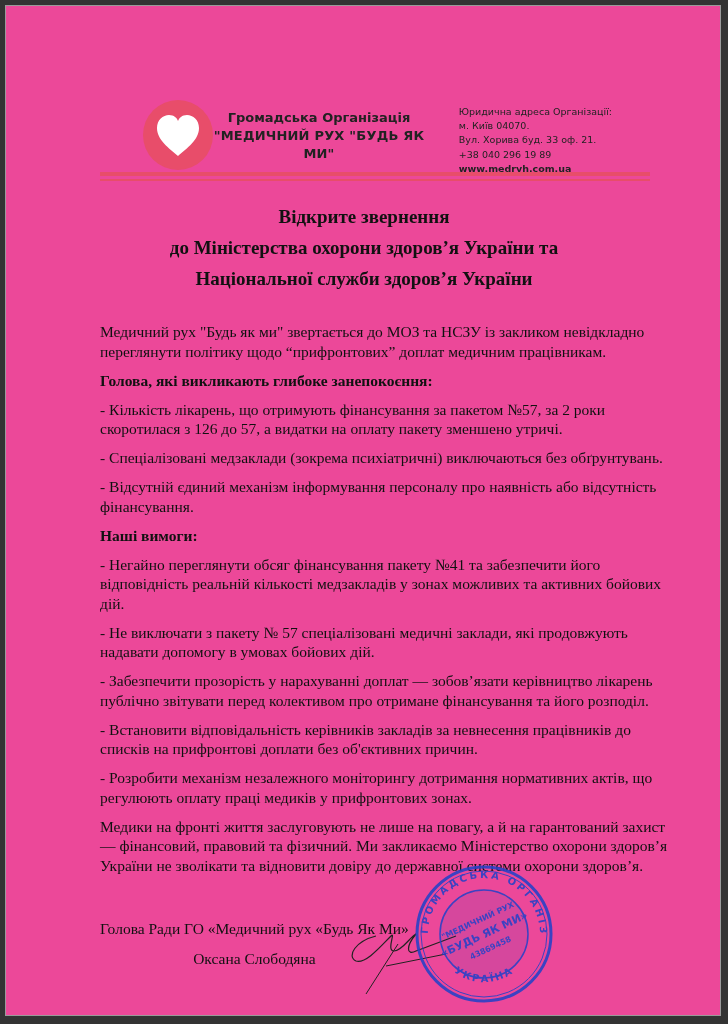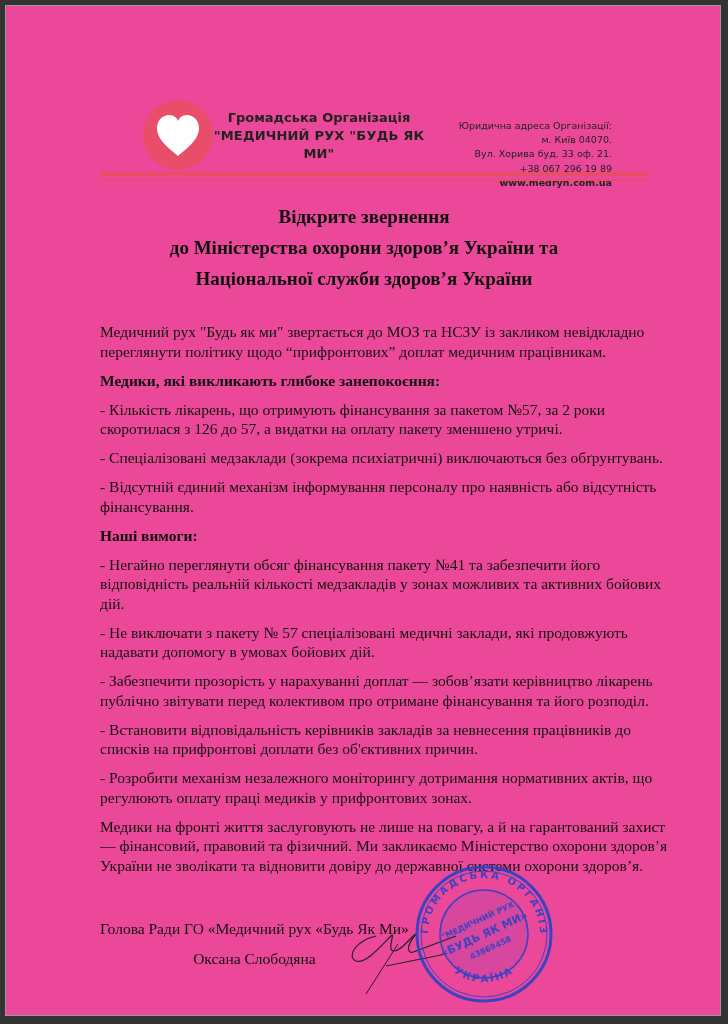--- a/index.html
+++ b/index.html
@@ -30,26 +30,24 @@
     font-family: "DejaVu Sans", sans-serif;
     font-weight: bold;
     color: #222;
     line-height: 18px;
   }
   .org-name .l1 { font-size: 13px; display: block; }
   .org-name .l2 { font-size: 13px; display: block; letter-spacing: 0.2px; }
   .contact {
     position: absolute;
     right: 108px; top: 99px;
-    text-align: right;
     font-family: "DejaVu Sans", sans-serif;
     font-size: 9.5px;
     color: #222;
     line-height: 14.2px;
-    margin-top: 14px;
   }
   .contact .web { font-weight: bold; }
   .rule-thick {
     position: absolute; left: 94px; top: 166px;
     width: 550px; height: 4px; background: #e84d6a;
   }
   .rule-thin {
     position: absolute; left: 94px; top: 173px;
     width: 550px; height: 1.5px; background: #e84d6a;
   }
@@ -108,36 +106,36 @@
 
   <div class="org-name">
     <span class="l1">Громадська Організація</span>
     <span class="l2">"МЕДИЧНИЙ РУХ "БУДЬ ЯК МИ"</span>
   </div>
 
   <div class="contact">
     <div>Юридична адреса Організації:</div>
     <div>м. Київ 04070.</div>
     <div>Вул. Хорива буд. 33 оф. 21.</div>
-    <div>+38 067 296 19 89</div>
+    <div>+38 040 296 19 89</div>
     <div class="web">www.medryh.com.ua</div>
   </div>
 
   <div class="rule-thick"></div>
   <div class="rule-thin"></div>
 
   <div class="title">
     <div>Відкрите звернення</div>
     <div>до Міністерства охорони здоров’я України та</div>
     <div>Національної служби здоров’я України</div>
   </div>
 
   <div class="body">
     <p>Медичний рух "Будь як ми" звертається до МОЗ та НСЗУ із закликом невідкладно переглянути політику щодо “прифронтових” доплат медичним працівникам.</p>
-    <p class="b">Медики, які викликають глибоке занепокоєння:</p>
+    <p class="b">Голова, які викликають глибоке занепокоєння:</p>
     <p>- Кількість лікарень, що отримують фінансування за пакетом №57, за 2 роки скоротилася з 126 до 57, а видатки на оплату пакету зменшено утричі.</p>
     <p>- Спеціалізовані медзаклади (зокрема психіатричні) виключаються без обґрунтувань.</p>
     <p>- Відсутній єдиний механізм інформування персоналу про наявність або відсутність фінансування.</p>
     <p class="b">Наші вимоги:</p>
     <p>- Негайно переглянути обсяг фінансування пакету №41 та забезпечити його відповідність реальній кількості медзакладів у зонах можливих та активних бойових дій.</p>
     <p>- Не виключати з пакету № 57 спеціалізовані медичні заклади, які продовжують надавати допомогу в умовах бойових дій.</p>
     <p>- Забезпечити прозорість у нарахуванні доплат — зобов’язати керівництво лікарень публічно звітувати перед колективом про отримане фінансування та його розподіл.</p>
     <p>- Встановити відповідальність керівників закладів за невнесення працівників до списків на прифронтові доплати без об'єктивних причин.</p>
     <p>- Розробити механізм незалежного моніторингу дотримання нормативних актів, що регулюють оплату праці медиків у прифронтових зонах.</p>
     <p>Медики на фронті життя заслуговують не лише на повагу, а й на гарантований захист — фінансовий, правовий та фізичний. Ми закликаємо Міністерство охорони здоров’я України не зволікати та відновити довіру до державної системи охорони здоров’я.</p>

